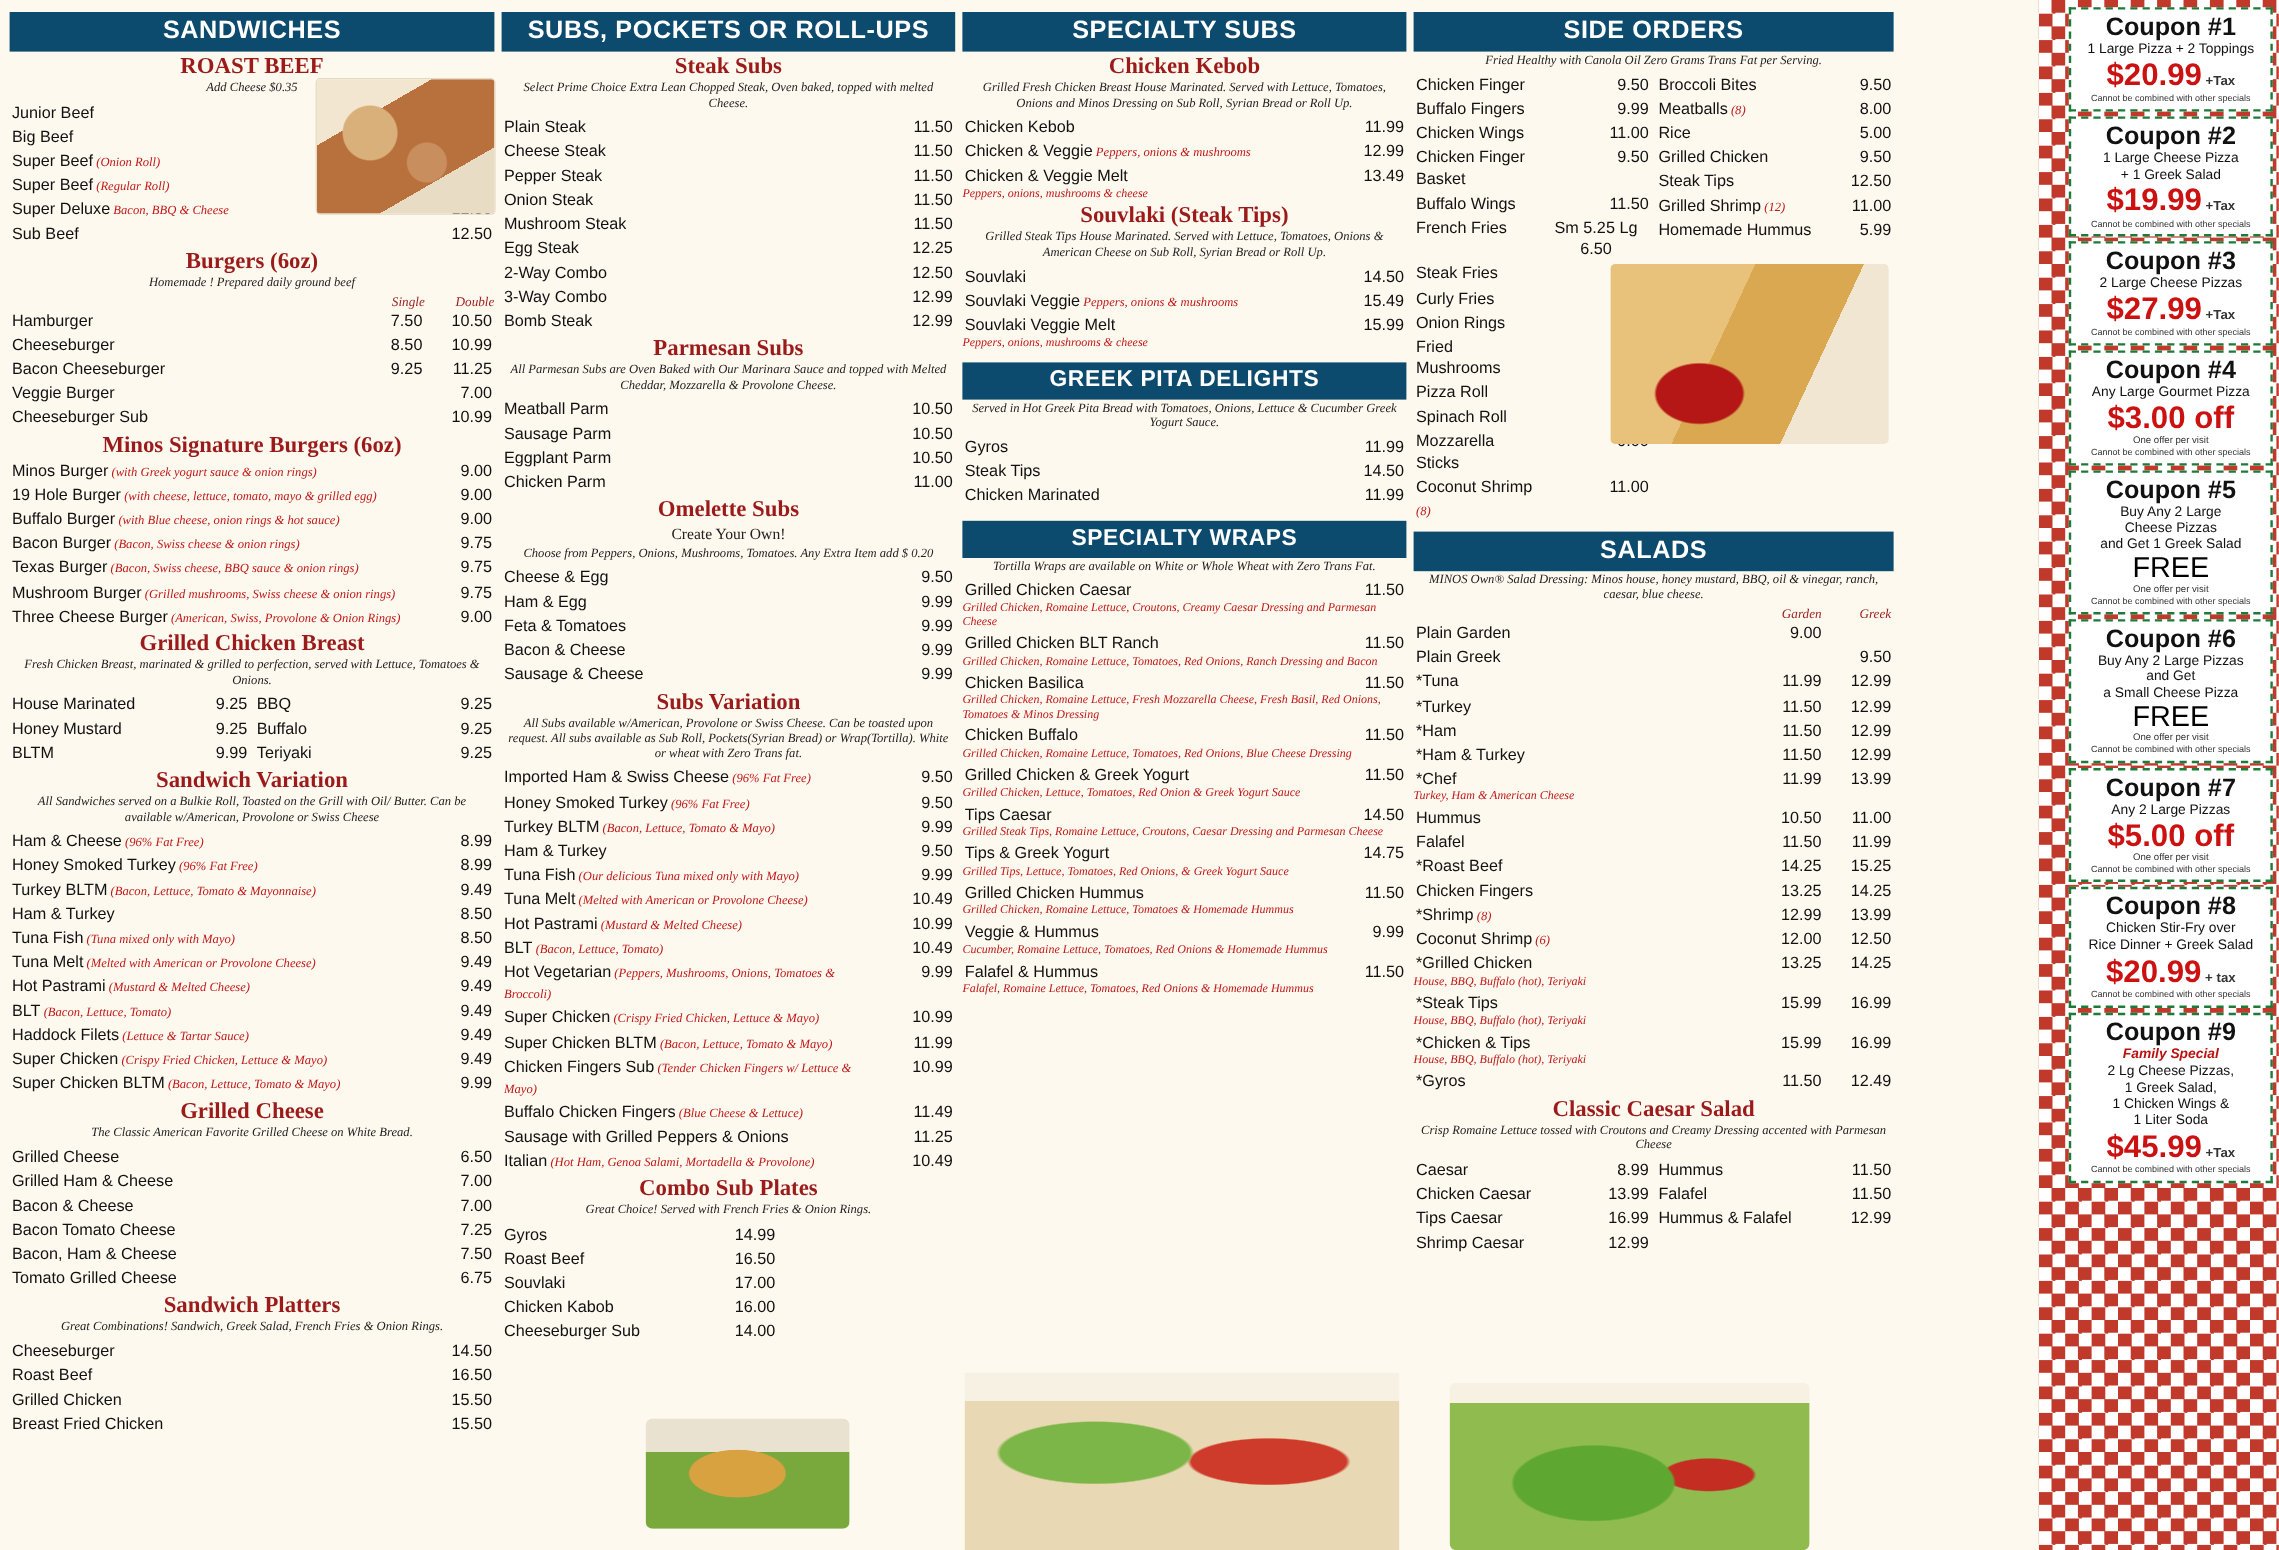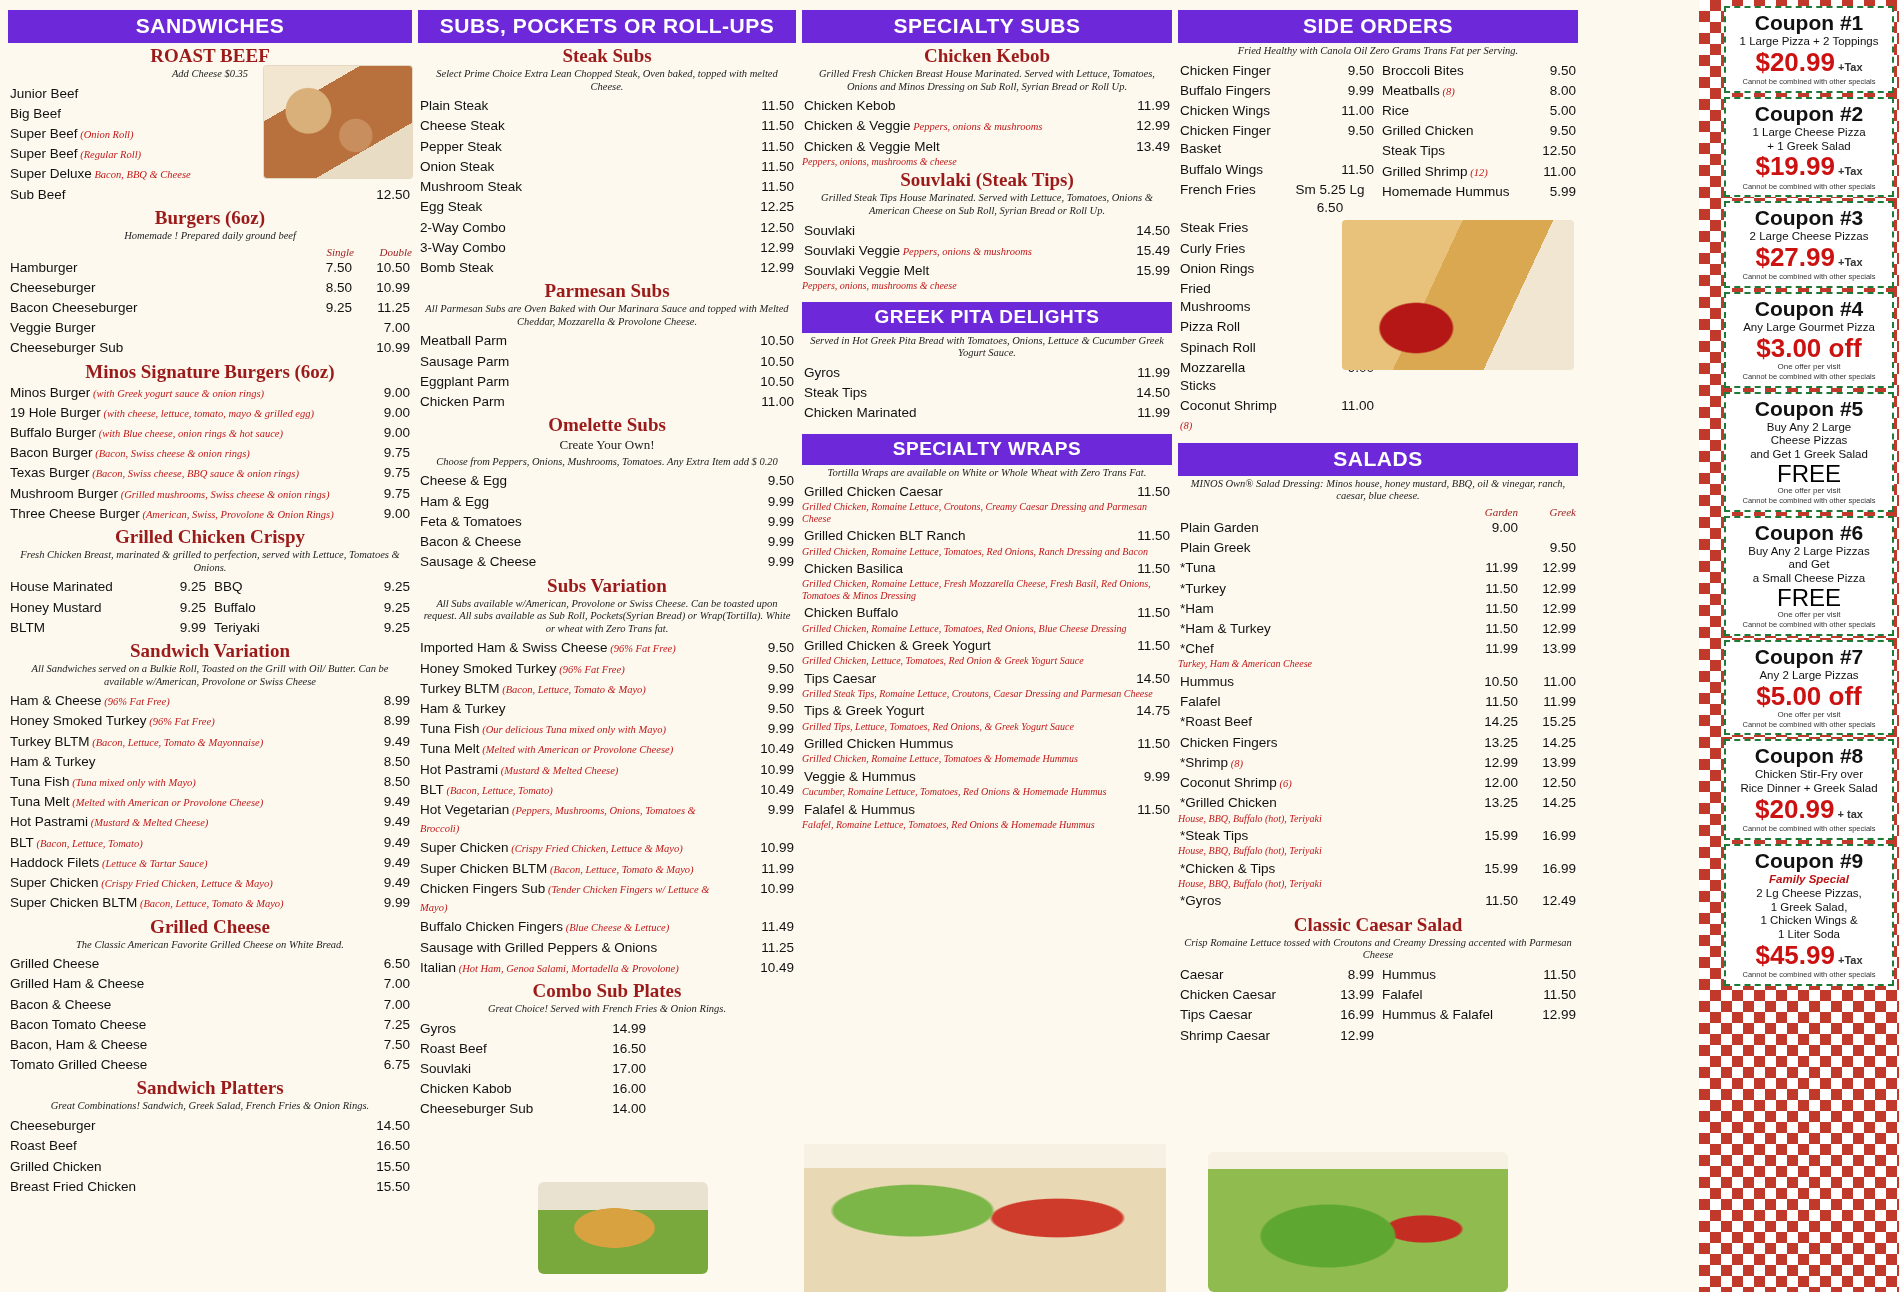--- a/index.html
+++ b/index.html
@@ -14,21 +14,21 @@
   .page { position:relative; width:1899px; height:1292px; display:flex; }
   .cols { display:flex; flex:1; padding:10px 4px 0 8px; gap:6px; }
   .col { position:relative; }
   .c1 { width:404px; }
   .c2 { width:378px; }
   .c3 { width:370px; }
   .c4 { width:400px; }
 
   
   .banner {
-    background:#6d28d9;
+    background:#0c4a6e;
     color:#fff;
     text-align:center;
     font-weight:bold;
     font-size:21px;
     letter-spacing:.5px;
     padding:4px 0 5px;
     margin-bottom:2px;
     font-family:"Liberation Sans", sans-serif;
   }
   .banner.small { font-size:19px; }
@@ -243,21 +243,21 @@
           <div class="row">
             <span class="nm">Mushroom Burger<span class="desc"> (Grilled mushrooms, Swiss cheese &amp; onion rings)</span></span>
             <span class="pr">9.75</span>
           </div>
           <div class="row">
             <span class="nm">Three Cheese Burger<span class="desc"> (American, Swiss, Provolone &amp; Onion Rings)</span></span>
             <span class="pr">9.00</span>
           </div>
         </div>
 
-      <div class="subhead">Grilled Chicken Crispy</div>
+      <div class="subhead">Grilled Chicken Breast</div>
       <div class="note">Fresh Chicken Breast, marinated &amp; grilled to perfection, served with Lettuce, Tomatoes &amp; Onions.</div>
       <div class="two">
         <div class="rows" id="c1-gc-left">
             <div class="row">
               <span class="nm">House Marinated</span>
               <span class="pr">9.25</span>
             </div>
             <div class="row">
               <span class="nm">Honey Mustard</span>
               <span class="pr">9.25</span>

